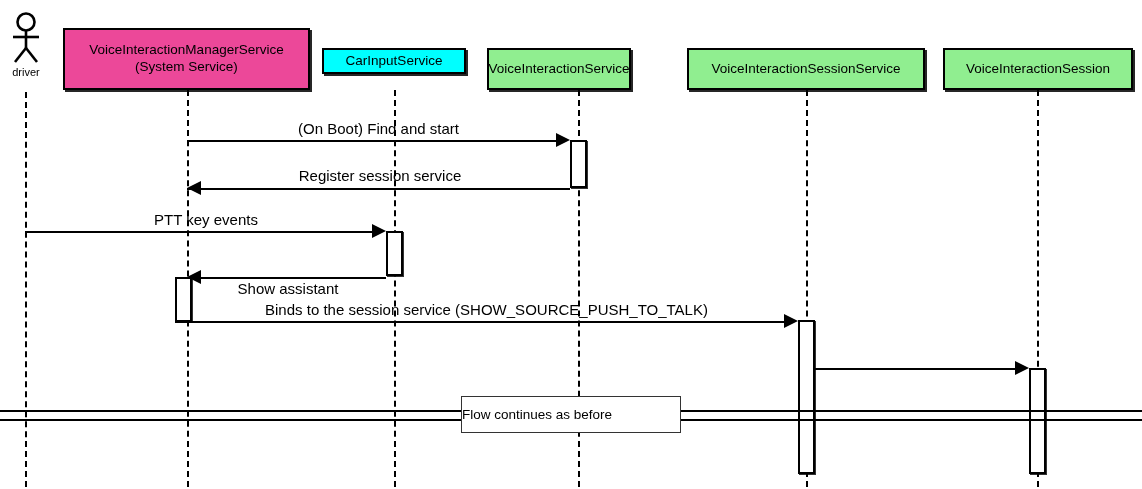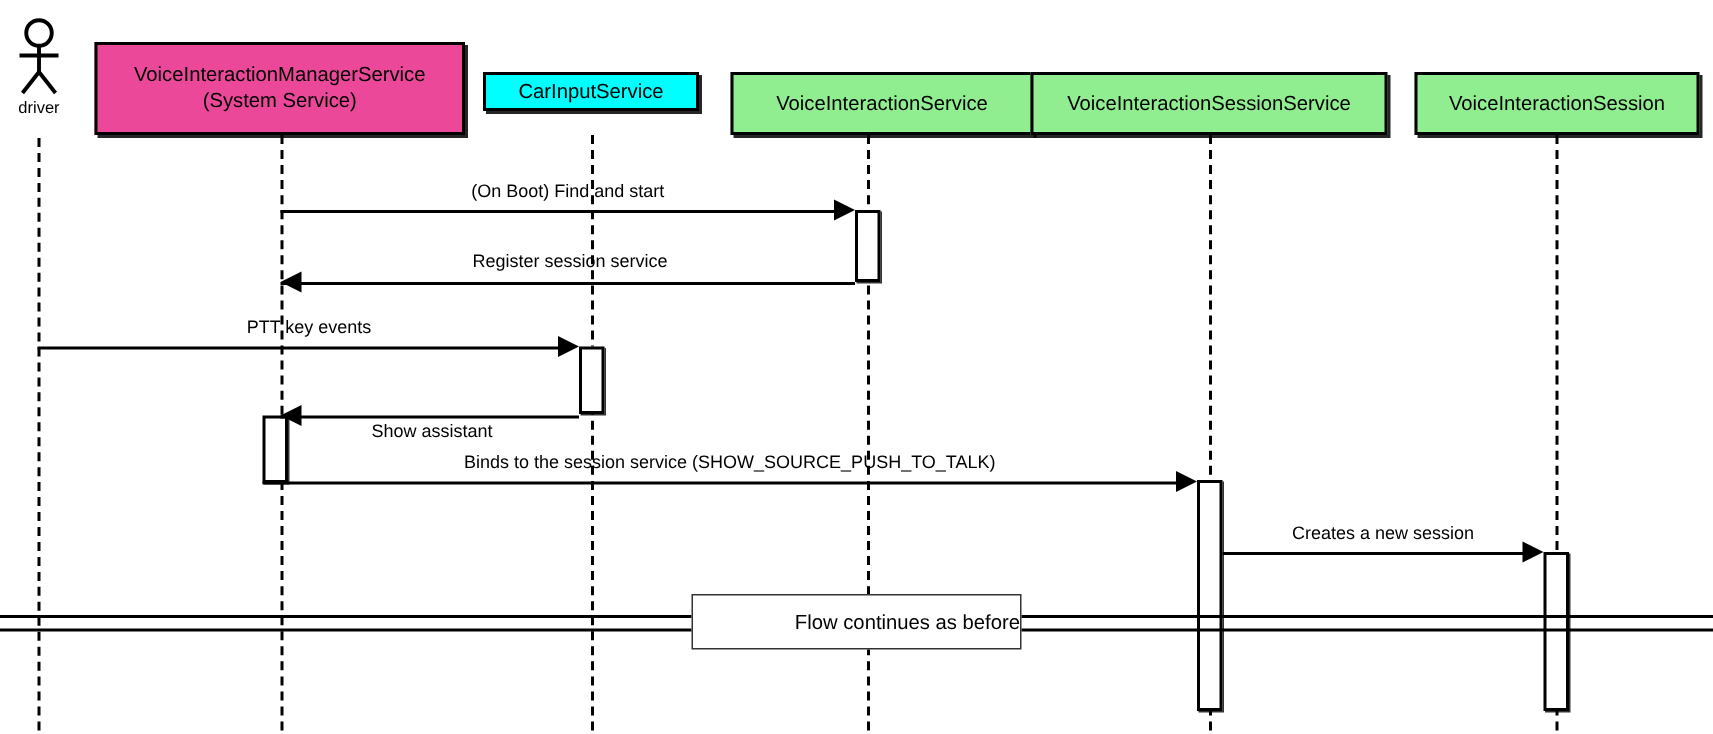--- a/index.html
+++ b/index.html
@@ -56,21 +56,21 @@
     border-bottom: 7px solid transparent;
   }
   .msg-arrow.right {
     border-left: 14px solid #000000;
   }
   .msg-arrow.left {
     border-right: 14px solid #000000;
   }
   .msg-label {
     position: absolute;
-    font-size: 12px;
+    font-size: 15px;
     color: #000000;
     white-space: nowrap;
     text-align: center;
   }
   .actor {
     position: absolute;
   }
   .actor-label {
     position: absolute;
     font-size: 11px;
@@ -83,21 +83,21 @@
     height: 0;
     border-top: 2px solid #000000;
   }
   .divider-box {
     position: absolute;
     box-sizing: border-box;
     background: #ffffff;
     border: 1.5px solid #333333;
     display: flex;
     align-items: center;
-    justify-content: flex-end;
+    justify-content: flex-start;
     font-size: 13.5px;
     color: #000000;
     white-space: nowrap;
   }
 </style>
 </head>
 <body>
 
 <div id="diagram">
 
@@ -116,21 +116,21 @@
     <div>
       <div>VoiceInteractionManagerService</div>
       <div>(System Service)</div>
     </div>
   </div>
 
   <div class="participant-box" style="left:322px; top:48px; width:144px; height:26px; background:#00FFFF;">
     <span>CarInputService</span>
   </div>
 
-  <div class="participant-box" style="left:487px; top:48px; width:202px; height:42px; background:#90EE90;">
+  <div class="participant-box" style="left:487px; top:48px; width:144px; height:42px; background:#90EE90;">
     <span>VoiceInteractionService</span>
   </div>
 
   <div class="participant-box" style="left:687px; top:48px; width:238px; height:42px; background:#90EE90;">
     <span>VoiceInteractionSessionService</span>
   </div>
 
   <div class="participant-box" style="left:943px; top:48px; width:190px; height:42px; background:#90EE90;">
     <span>VoiceInteractionSession</span>
   </div>
@@ -161,21 +161,20 @@
   <div class="msg-arrow right" style="left:372px; top:224px;"></div>
 
   <div class="msg-label" style="left:190px; top:257px; width:196px;margin-top:23px;">Show assistant</div>
   <div class="msg-line" style="left:187px; top:277px; width:199px;"></div>
   <div class="msg-arrow left" style="left:187px; top:270px;"></div>
 
   <div class="msg-label" style="left:175px; top:301px; width:623px;">Binds to the session service (SHOW_SOURCE_PUSH_TO_TALK)</div>
   <div class="msg-line" style="left:175px; top:321px; width:613px;"></div>
   <div class="msg-arrow right" style="left:784px; top:314px;"></div>
 
-  <div class="msg-label" style="left:815px; top:348px; width:214px;">Creates a new session</div>
   <div class="msg-line" style="left:815px; top:368px; width:204px;"></div>
   <div class="msg-arrow right" style="left:1015px; top:361px;"></div>
 
   <div class="divider-line" style="left:0px; top:410px; width:462px;"></div>
   <div class="divider-line" style="left:0px; top:419px; width:462px;"></div>
   <div class="divider-line" style="left:680px; top:410px; width:462px;"></div>
   <div class="divider-line" style="left:680px; top:419px; width:462px;"></div>
   <div class="divider-box" style="left:461px; top:396px; width:220px; height:37px;">
     <span>Flow continues as before</span>
   </div>

